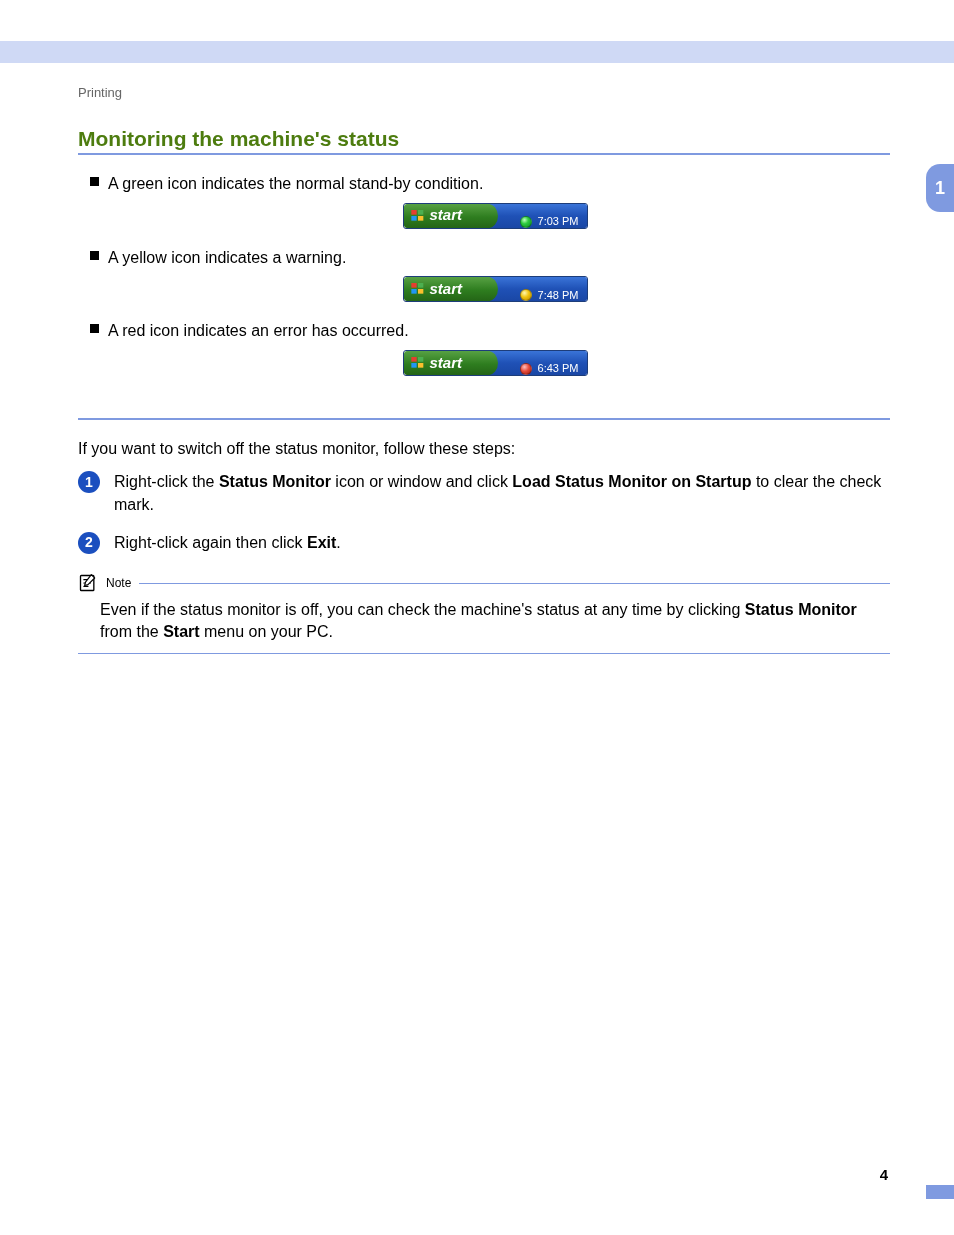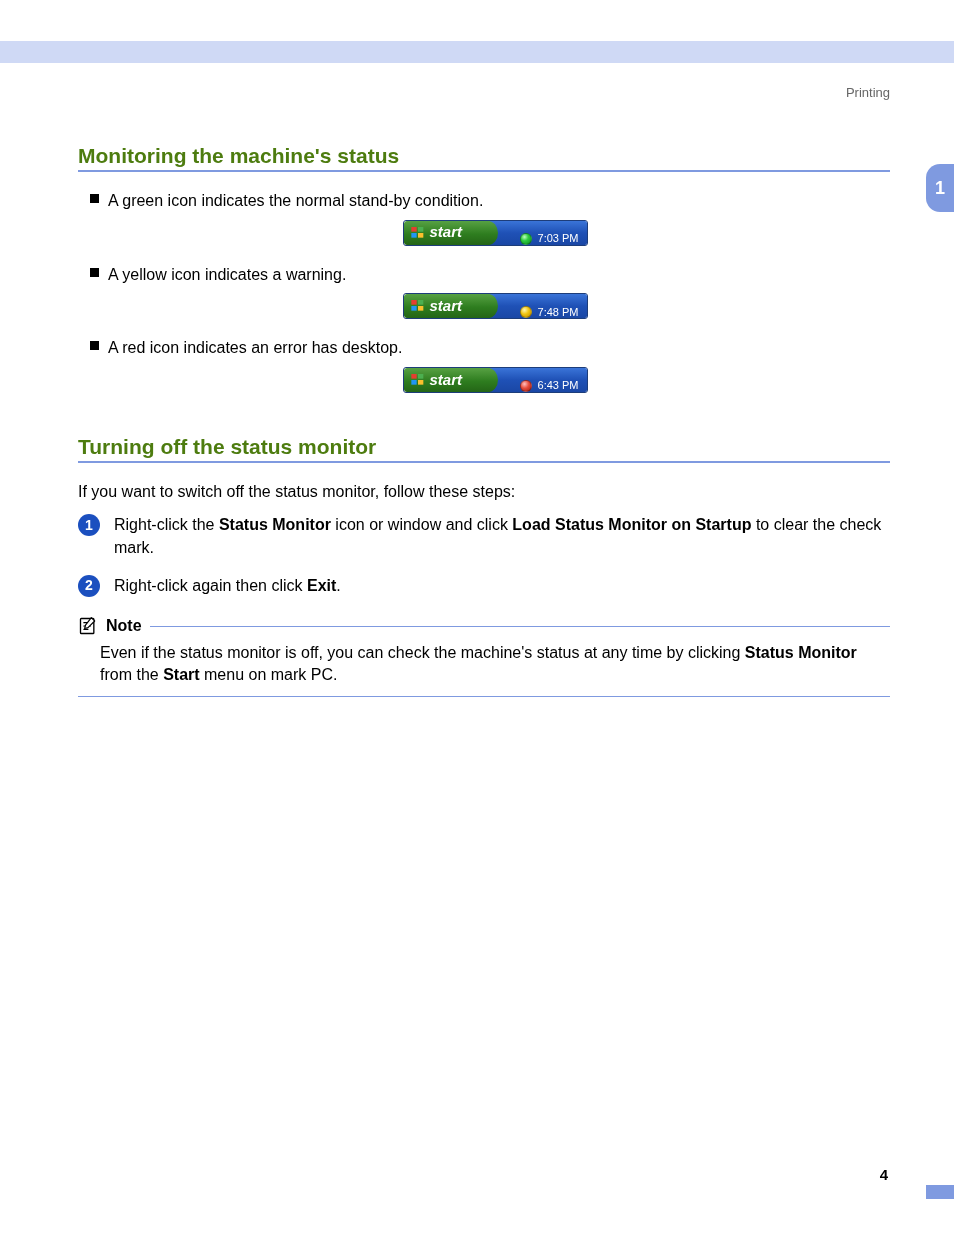--- a/index.html
+++ b/index.html
@@ -26,21 +26,21 @@
     border-bottom-left-radius: 14px;
     color: #fff; font-weight: bold;
     display: flex; align-items: center; justify-content: center;
     font-size: 18px;
   }
   .page {
     position: absolute;
     top: 85px; left: 78px; width: 812px;
   }
   .header-right {
-    text-align: right; font-size: 13px; color: #666; margin-bottom: 44px;
+    text-align: left; font-size: 13px; color: #666; margin-bottom: 27px;
   }
   h2.section {
     font-size: 21px; font-weight: bold; margin: 0 0 2px 0; color: #4d7c0f;
   }
   .h2-rule {
     height: 0; border-bottom: 2px solid #7f9ae0; margin-bottom: 18px;
   }
   p { margin: 0 0 12px 0; line-height: 1.35; font-size: 16px; }
   .bullet-list { list-style: none; padding: 0; margin: 8px; }
   .bullet-list li { padding-left: 22px; position: relative; margin-bottom: 10px; line-height: 1.35; }
@@ -76,21 +76,21 @@
     position: absolute; left: 0; top: 0; width: 22px; height: 22px; border-radius: 50%;
     background: #1b4fbf; color: #fff; font-size: 14px; font-weight: bold;
     display: flex; align-items: center; justify-content: center;
   }
   .note-head { display: flex; align-items: center; gap: 8px; }
   .note-head-line {
     flex: 1; height: 0; border-bottom: 1.5px solid #7f9ae0;
     position: relative; top: 1px;
   }
   .note-icon { width: 20px; height: 20px; }
-  .note-label { font-weight: bold; font-size: 16px; }
+  .note-label { font-weight: normal; font-size: 12px; }
   .note-body { padding: 6px 0 10px 22px; line-height: 1.4; }
   .note-end { height: 0; border-bottom: 1.5px solid #7f9ae0; }
   .page-number {
     position: absolute; bottom: 52px; right: 66px; font-size: 15px; font-weight: bold;
   }
   .footer-stripe {
     position: absolute; bottom: 36px; right: 0; width: 28px; height: 14px; background: #7f9ae0;
   }
   b, strong { font-weight: bold; }
 </style>
@@ -147,21 +147,21 @@
           </div>
           <div class="tb-tray">
             <span class="status-dot dot-yellow"></span>
             <span>7:48 PM</span>
           </div>
         </div>
       </div>
     </li>
     <li>
       <span class="sq"></span>
-      <span>A red icon indicates an error has desktop.</span>
+      <span>A red icon indicates an error has occurred.</span>
       <div class="task-img">
         <div class="taskbar">
           <div class="tb-start">
             <svg viewBox="0 0 24 24">
                 <rect x="2" y="3" width="8" height="7" fill="#e53e2f"></rect>
                 <rect x="12" y="3" width="8" height="7" fill="#4caf50"></rect>
                 <rect x="2" y="12" width="8" height="7" fill="#2196f3"></rect>
                 <rect x="12" y="12" width="8" height="7" fill="#fbc02d"></rect>
               </svg>
             <span>start</span>
@@ -171,21 +171,20 @@
             <span>6:43 PM</span>
           </div>
         </div>
       </div>
     </li>
   </ul>
 
 
   <div style="height:24px"></div>
 
-  <h2 class="section">Turning off the status monitor</h2>
   <div class="h2-rule"></div>
 
   <p>If you want to switch off the status monitor, follow these steps:</p>
 
   <ol class="steps">
     <li>
       <span class="num">1</span>
       <span>
         <span>Right-click the </span><b>Status Monitor</b><span> icon or window and click </span><b>Load Status Monitor on Startup</b><span> to clear the check mark.</span>
       </span>
@@ -201,19 +200,19 @@
   <div class="note-head">
     <svg class="note-icon" viewBox="0 0 24 24">
       <rect x="3" y="3" width="16" height="18" rx="1" fill="none" stroke="#000" stroke-width="1.6"></rect>
       <path d="M7 8h8M7 12h8M7 16h5" stroke="#000" stroke-width="1.4" stroke-linecap="round"></path>
       <path d="M16 2l4 4-8 8-4 1 1-4z" fill="#fff" stroke="#000" stroke-width="1.4" stroke-linejoin="round"></path>
     </svg>
     <span class="note-label">Note</span>
     <span class="note-head-line"></span>
   </div>
   <div class="note-body">
-    <span>Even if the status monitor is off, you can check the machine's status at any time by clicking </span><b>Status Monitor</b><span> from the </span><b>Start</b><span> menu on mark PC.</span>
+    <span>Even if the status monitor is off, you can check the machine's status at any time by clicking </span><b>Status Monitor</b><span> from the </span><b>Start</b><span> menu on your PC.</span>
   </div>
   <div class="note-end"></div>
 </div>
 
 <div class="page-number">4</div>
 <div class="footer-stripe"></div>
 
 </body></html>

